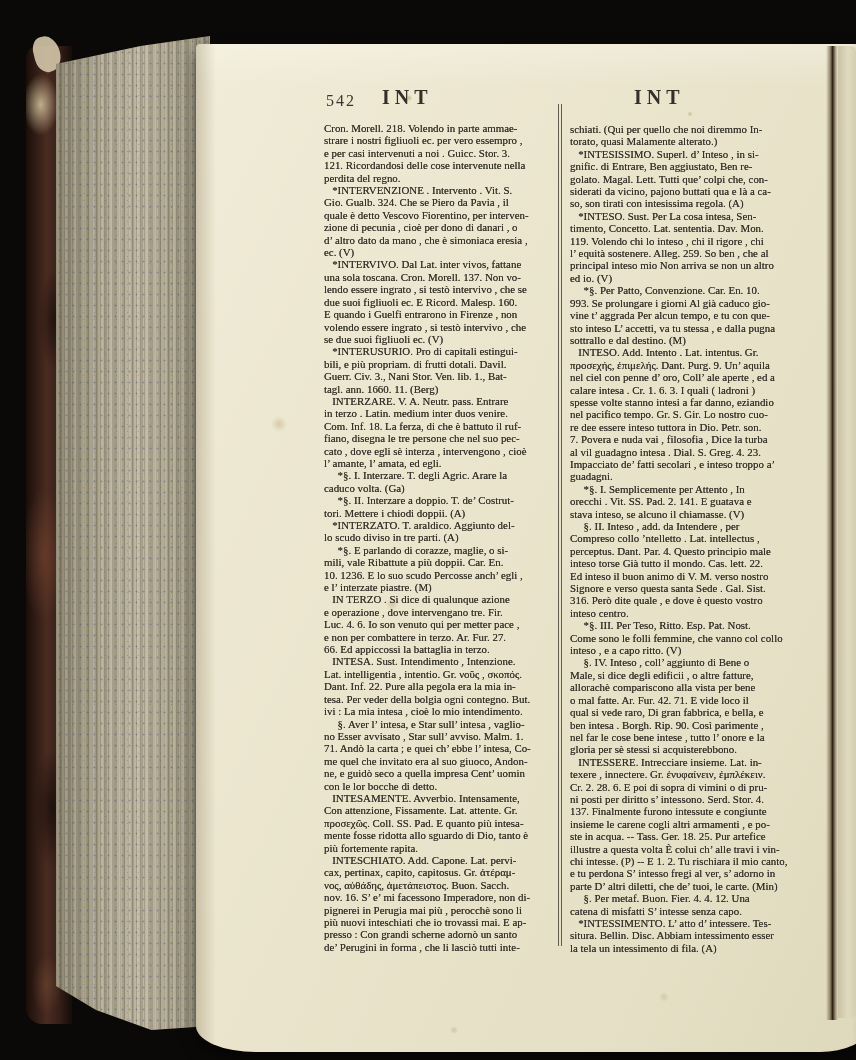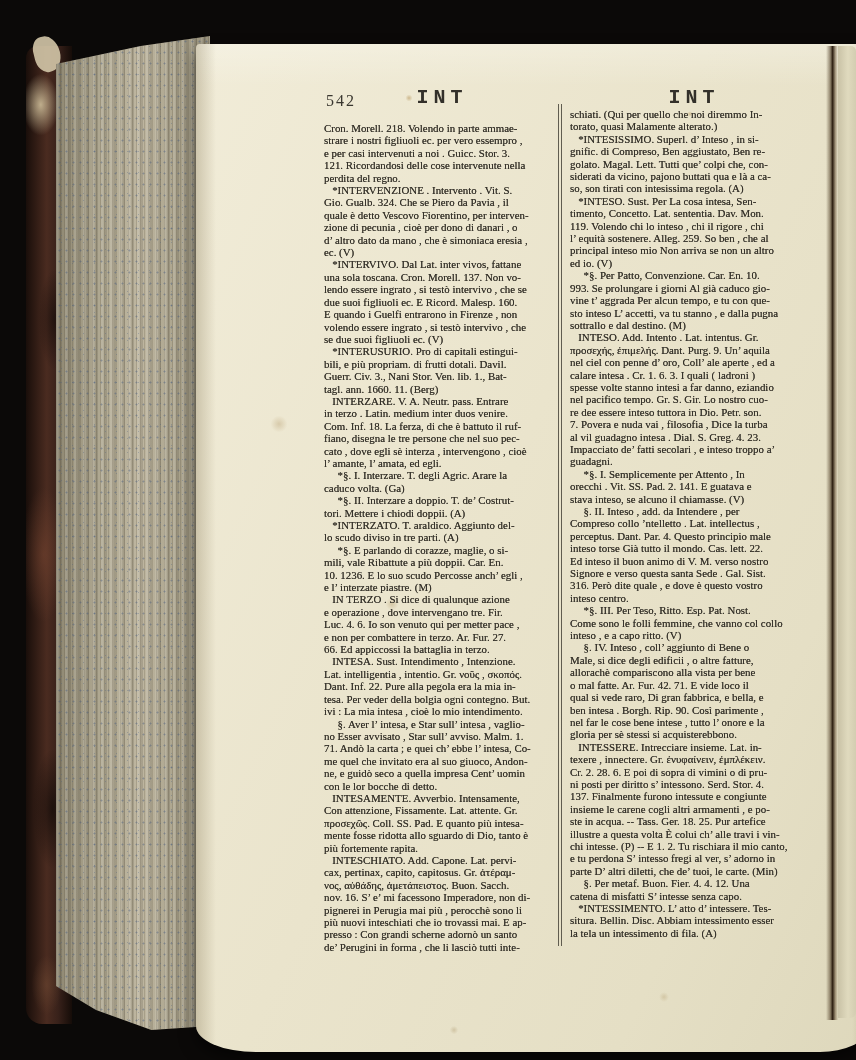--- a/index.html
+++ b/index.html
@@ -53,31 +53,31 @@
       linear-gradient(180deg, rgba(255,255,250,.28), rgba(255,255,250,0) 42px),
       linear-gradient(115deg,#f1ecd8,#eae4cc 45%,#e5dfc5 78%,#ded8bc);
     box-shadow:0 8px 16px rgba(0,0,0,.55);
     padding-left:34px;
   }
   .page-number{
     position:absolute;left:130px;top:48px;
     font-size:16px;letter-spacing:2px;color:#3a3730;
   }
   .running-title{
-    position:absolute;top:42px;width:120px;text-align:center;
-    font-size:20px;font-weight:bold;letter-spacing:5px;color:#33302a;font-family:Liberation Mono, monospace;
+    position:absolute;top:42px;width:120px;text-align:left;
+    font-size:20px;font-weight:bold;letter-spacing:5px;color:#33302a;
   }
   .running-title.left{left:186px;}
   .running-title.right{left:438px;}
   .col{
     position:absolute;top:64px;font-size:10.9px;line-height:12.42px;
     color:#35322b;text-shadow:0 0 .5px rgba(52,47,37,.85);
   }
   .col-left{left:128px;width:232px;margin-top:14px;}
-  .col-right{left:374px;width:242px;}
+  .col-right{left:374px;width:242px;margin-top:15px;}
   .line{height:12.42px;white-space:pre;}
   .divider{
     position:absolute;left:362px;top:60px;width:2px;height:842px;
     border-left:1px solid rgba(72,68,58,.85);
     border-right:1px solid rgba(72,68,58,.85);
   }
   
   .gutter{
     position:absolute;left:826px;top:46px;width:12px;height:974px;
     background:linear-gradient(90deg, rgba(60,45,25,0), rgba(74,56,32,.55) 35%, #2e2012 55%, rgba(96,74,46,.5) 78%, rgba(0,0,0,0));
@@ -167,34 +167,34 @@
         <div class="line">pignerei in Perugia mai più , perocchè sono li</div>
         <div class="line">più nuovi inteschiati che io trovassi mai. E ap-</div>
         <div class="line">presso : Con grandi scherne adornò un santo</div>
         <div class="line">de’ Perugini in forma , che li lasciò tutti inte-</div>
       </div>
     <div class="divider"></div>
     <div class="col col-right" id="col-right">
         <div class="line">schiati. (Qui per quello che noi diremmo In-</div>
         <div class="line">torato, quasi Malamente alterato.)</div>
         <div class="line">&nbsp;&nbsp;&nbsp;*INTESISSIMO. Superl. d’ Inteso , in si-</div>
-        <div class="line">gnific. di Compreso, Ben aggiustato, Ben re-</div>
+        <div class="line">gnific. di Entrare, Ben aggiustato, Ben re-</div>
         <div class="line">golato. Magal. Lett. Tutti que’ colpi che, con-</div>
         <div class="line">siderati da vicino, pajono buttati qua e là a ca-</div>
         <div class="line">so, son tirati con intesissima regola. (A)</div>
         <div class="line">&nbsp;&nbsp;&nbsp;*INTESO. Sust. Per La cosa intesa, Sen-</div>
         <div class="line">timento, Concetto. Lat. sententia. Dav. Mon.</div>
         <div class="line">119. Volendo chi lo inteso , chi il rigore , chi</div>
         <div class="line">l’ equità sostenere. Alleg. 259. So ben , che al</div>
         <div class="line">principal inteso mio Non arriva se non un altro</div>
         <div class="line">ed io. (V)</div>
         <div class="line">&nbsp;&nbsp;&nbsp;&nbsp;&nbsp;*§. Per Patto, Convenzione. Car. En. 10.</div>
         <div class="line">993. Se prolungare i giorni Al già caduco gio-</div>
         <div class="line">vine t’ aggrada Per alcun tempo, e tu con que-</div>
-        <div class="line">sto inteso L’ accetti, va tu stanno , e dalla pugna</div>
+        <div class="line">sto inteso L’ accetti, va tu stessa , e dalla pugna</div>
         <div class="line">sottrallo e dal destino. (M)</div>
         <div class="line">&nbsp;&nbsp;&nbsp;INTESO. Add. Intento . Lat. intentus. Gr.</div>
         <div class="line">προσεχής, ἐπιμελής. Dant. Purg. 9. Un’ aquila</div>
         <div class="line">nel ciel con penne d’ oro, Coll’ ale aperte , ed a</div>
         <div class="line">calare intesa . Cr. 1. 6. 3. I quali ( ladroni )</div>
         <div class="line">spesse volte stanno intesi a far danno, eziandio</div>
         <div class="line">nel pacifico tempo. Gr. S. Gir. Lo nostro cuo-</div>
         <div class="line">re dee essere inteso tuttora in Dio. Petr. son.</div>
         <div class="line">7. Povera e nuda vai , filosofia , Dice la turba</div>
         <div class="line">al vil guadagno intesa . Dial. S. Greg. 4. 23.</div>

